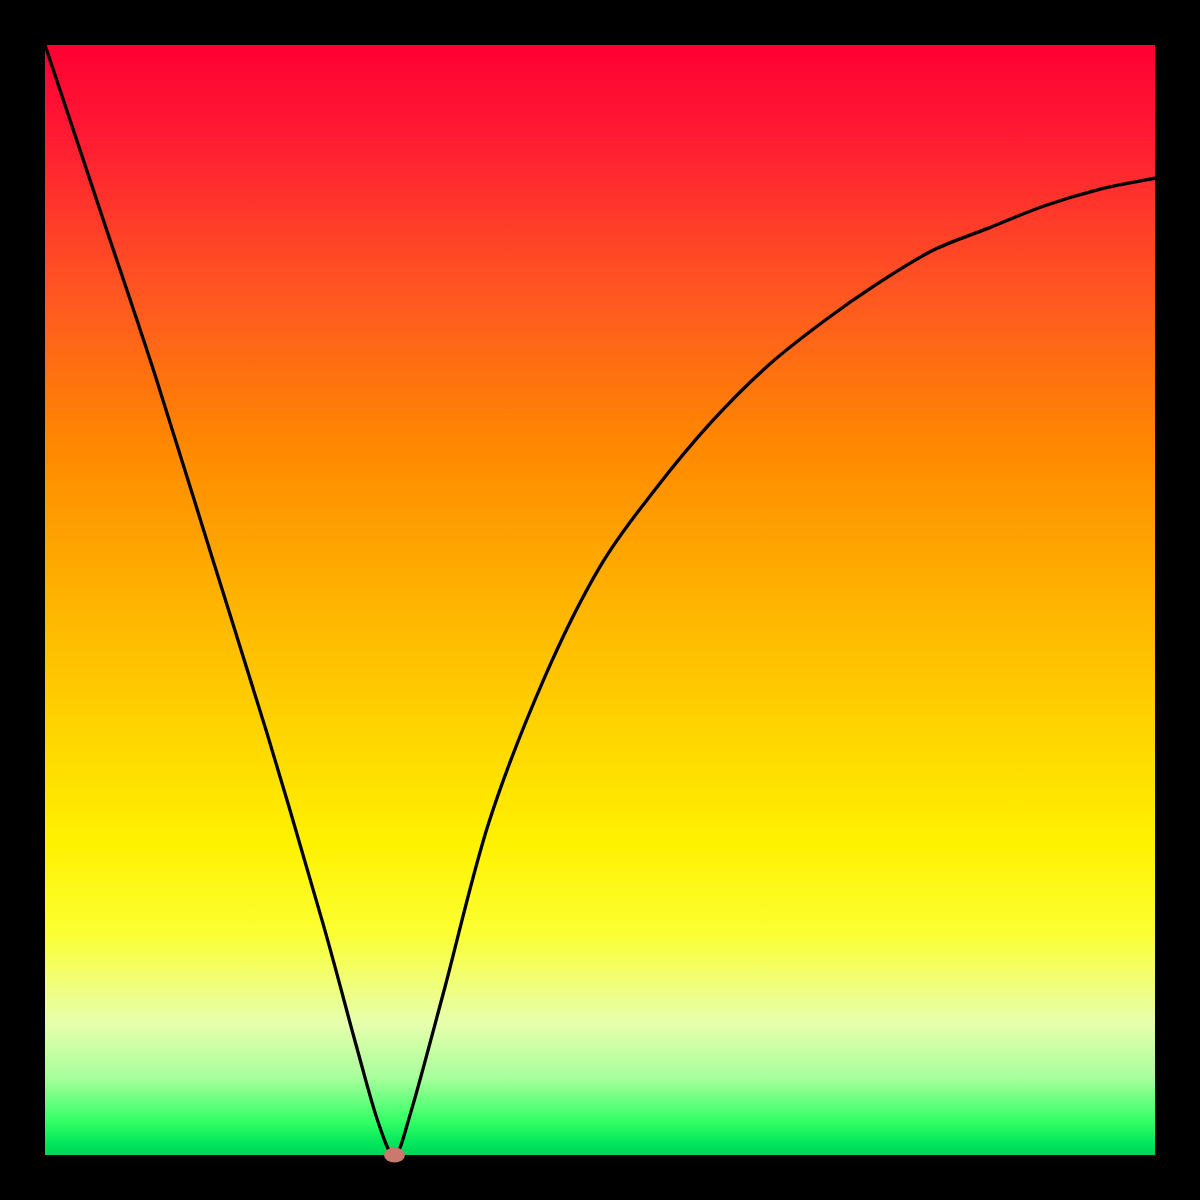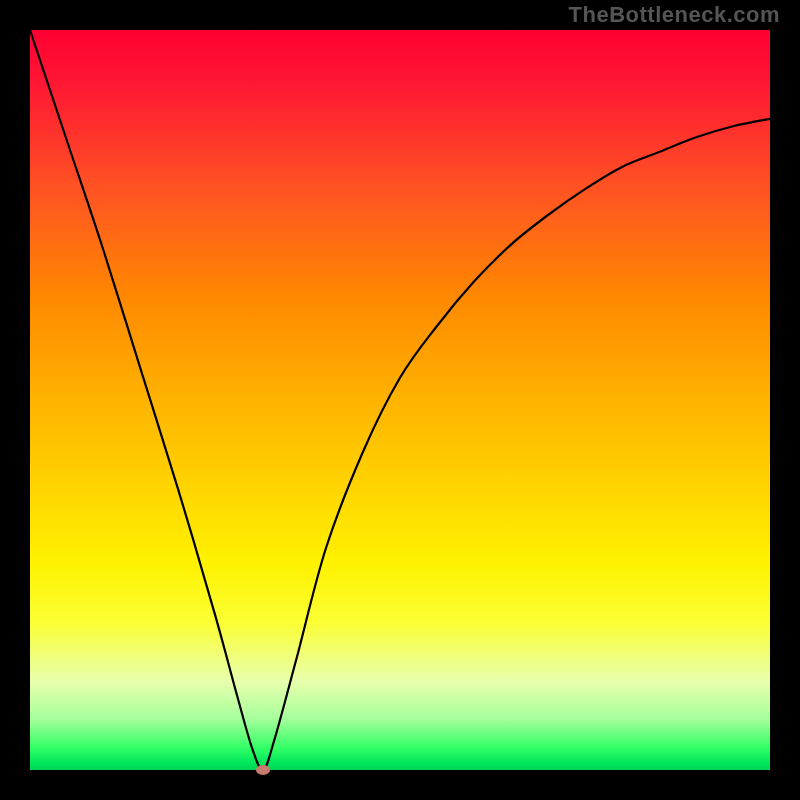--- a/index.html
+++ b/index.html
@@ -59,21 +59,20 @@
     height: 10px;
     background: #c97a6e;
     border-radius: 50%;
     transform: translate(-50%, -50%);
   }
 </style>
 </head>
 <body>
 
 <div class="container">
-  <div class="watermark">TheBottleneck.com</div>
   <div class="plot-area">
     <div class="gradient-bg"></div>
     <svg class="curve" viewBox="0 0 740 740" preserveAspectRatio="none">
       <path id="curve-path" fill="none" stroke="#000" stroke-width="2.2" stroke-linejoin="round" stroke-linecap="round" d="M 0,0 C 6.166666666666667,18.5 24.666666666666664,74 37,111 C 49.333333333333336,148 61.666666666666664,183.76666666666668 74,222 C 86.33333333333333,260.23333333333335 98.66666666666667,300.9333333333333 111,340.4 C 123.33333333333333,379.8666666666667 135.66666666666666,418.1 148,458.8 C 160.33333333333334,499.5 175.13333333333333,550.0666666666667 185,584.6 C 194.86666666666667,619.1333333333333 201.03333333333336,643.8 207.20000000000002,666 C 213.36666666666667,688.2 217.68333333333334,705.4666666666666 222,717.8 C 226.31666666666666,730.1333333333333 229.39999999999998,741.2333333333333 233.1,740 C 236.8,738.7666666666667 238.65000000000003,728.9 244.20000000000002,710.4 C 249.75,691.9 257.76666666666665,661.0666666666666 266.4,629 C 275.0333333333333,596.9333333333334 284.9,552.5333333333333 296,518 C 307.1,483.4666666666667 320.6666666666667,450.1666666666667 333,421.8 C 345.3333333333333,393.43333333333334 357.66666666666663,368.76666666666665 370,347.79999999999995 C 382.33333333333337,326.83333333333326 394.66666666666674,312.0333333333333 407.00000000000006,296 C 419.33333333333337,279.9666666666667 431.6666666666667,265.16666666666663 444,251.59999999999997 C 456.3333333333333,238.0333333333333 468.6666666666667,225.70000000000002 481,214.60000000000002 C 493.3333333333333,203.50000000000003 505.6666666666667,194.25 518,185 C 530.3333333333334,175.75 542.6666666666666,167.11666666666667 555,159.10000000000002 C 567.3333333333334,151.08333333333337 579.6666666666666,143.06666666666675 592,136.9000000000001 C 604.3333333333334,130.73333333333343 616.6666666666666,127.03333333333336 629,122.10000000000002 C 641.3333333333334,117.16666666666669 653.6666666666666,111.61666666666673 666,107.30000000000007 C 678.3333333333334,102.9833333333334 690.6666666666666,99.2833333333334 703,96.20000000000005 C 715.3333333333334,93.11666666666669 733.8333333333334,90.0333333333333 740,88.79999999999995"></path>
     </svg>
     <div class="marker" id="min-marker" style="left: 233.1px; top: 740px;"></div>
   </div>
 </div>
 
 </body></html>

